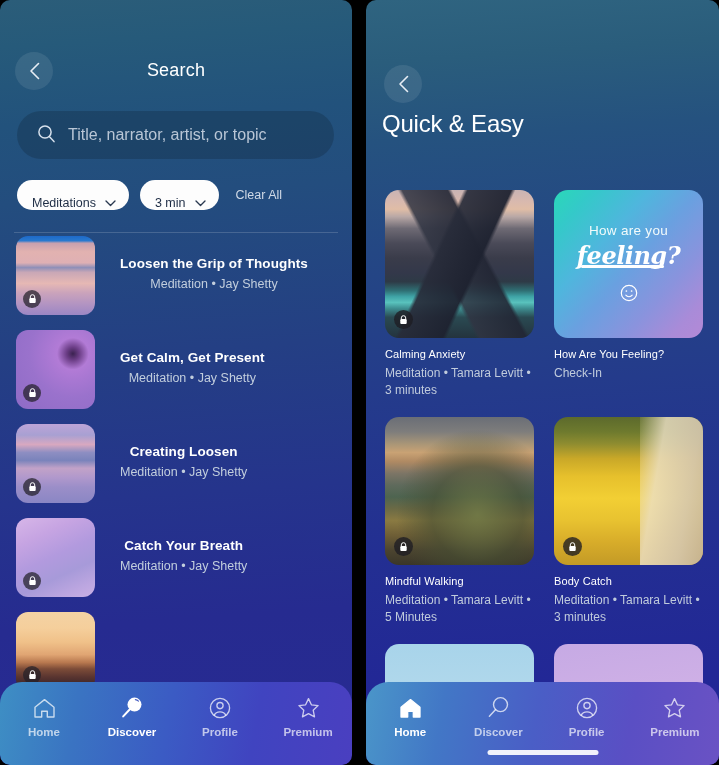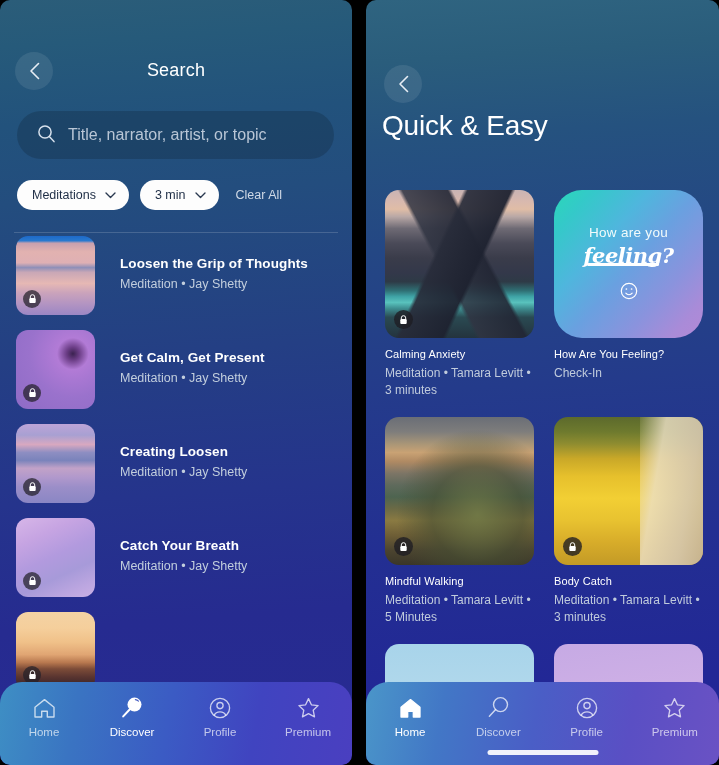--- a/index.html
+++ b/index.html
@@ -23,29 +23,29 @@
 
   .l-title{ position:absolute; left:0; top:60px; width:352px; text-align:center;
     font-size:18px; color:#ffffff; font-weight:400; letter-spacing:.2px; }
 
   .search-box{ position:absolute; left:17px; top:111px; width:317px; height:48px;
     border-radius:24px; background:rgba(0,0,0,0.16); display:flex; align-items:center; padding-left:20px; cursor:text; }
   .search-ph{ font-size:16px; color:#b9c6d6; margin-left:12px; font-weight:400; }
 
   .chips{ position:absolute; left:17px; top:180px; display:flex; align-items:center; gap:11px; }
   .chip{ height:30px; border-radius:15px; background:#fdfdfd; color:#1d2c44;
-    display:flex; align-items:center; gap:9px; padding:0 13px 0 15px; font-size:12.5px; cursor:pointer; white-space:nowrap; }
+    display:flex; align-items:flex-end; gap:9px; padding:0 13px 0 15px; font-size:12.5px; cursor:pointer; white-space:nowrap; }
   .chip .cv{ display:block; }
   .clear-all{ font-size:12.5px; color:#cfd9e6; cursor:pointer; margin-left:6px; }
 
   .divider{ position:absolute; left:14px; top:232px; width:324px; height:1px; background:rgba(255,255,255,0.16); }
 
   
   .list{ position:absolute; left:16px; top:236px; width:325px; }
-  .row{ display:flex; align-items:flex-start; height:94px; cursor:pointer; }
+  .row{ display:flex; align-items:flex-start; height:94px; cursor:pointer;text-align:center; }
   .thumb{ position:relative; width:79px; height:79px; border-radius:12px; flex:0 0 79px; overflow:hidden; }
   .row-txt{ margin-left:25px; padding-top:20px; }
   .row-title{ font-size:13.5px; font-weight:bold; color:#ffffff; letter-spacing:.1px; }
   .row-sub{ font-size:12.5px; color:#c2cedd; margin-top:6px; font-weight:400; }
 
   .lock{ position:absolute; left:7px; bottom:7px; width:18px; height:18px; border-radius:50%;
     background:rgba(35,32,40,0.72); display:flex; align-items:center; justify-content:center; }
 
   
   .art-sunset-strip{ background:
@@ -58,71 +58,71 @@
       linear-gradient(180deg,#bda4d8 0%,#a8a0d2 14%,#d8a8c0 26%,#8e8ec2 36%,#7a83bb 46%,
       #c2a2c8 56%,#b098cc 68%,#9b8ec8 80%,#8a86c4 100%); }
   .art-lav{ background:
       linear-gradient(155deg,#d7b6e8 0%,#c6a4e2 25%,#b29ade 48%,#a79ad9 68%,#bca6e0 86%,#c9b0e4 100%); }
   .art-commute{ background:
       linear-gradient(180deg,#f3d2a4 0%,#f5cf9c 20%,#f0c189 38%,#e0a573 54%,#b8784f 64%,
       #7d4c38 72%,#5a3530 82%,#3e2629 92%,#2e1f26 100%); }
 
   
   .r-back{ left:384px; top:65px; }
-  .r-title{ position:absolute; left:382px; top:110px; font-size:28px; color:#ffffff;
+  .r-title{ position:absolute; left:382px; top:110px; font-size:24px; color:#ffffff;
     font-weight:400; letter-spacing:-.2px; }
 
   
   .grid{ position:absolute; left:385px; top:190px; width:318px;
     display:grid; grid-template-columns:149px 149px; column-gap:20px; row-gap:19px; }
   .card{ cursor:pointer; }
   .card-img{ position:relative; width:149px; height:148px; border-radius:14px; overflow:hidden; }
   .card-title{ font-size:11px; font-weight:normal; color:#ffffff; margin-top:10px; letter-spacing:.1px; }
   .card-sub{ font-size:12px; color:#c0cbdc; margin-top:5px; line-height:1.38; font-weight:400; }
 
   .art-mountain{ background:
       linear-gradient(180deg,#c9b4b4 0%,#d9b9ae 8%,#e0bda6 13%,#b9a8a6 18%,
       #6e6a74 26%,#4a4a58 36%,#3a3c4a 46%,#33384a 56%,#2e3a46 62%,
       #2f6f74 68%,#3fa3a6 72%,#59c2bd 76%,#3e8e90 80%,#2a4a52 86%,#24333e 100%); }
   .art-mountain::before{ content:""; position:absolute; inset:0;
     background:
       linear-gradient(115deg, transparent 36%, rgba(40,44,58,.92) 38%, rgba(30,34,48,.95) 58%, transparent 60%),
       linear-gradient(62deg, transparent 40%, rgba(48,52,66,.85) 42%, rgba(34,38,52,.9) 62%, transparent 64%); }
-  .art-feeling{ background:linear-gradient(132deg,#2ad8b8 0%,#34c9c9 14%,#4fb6dd 34%,#6aa0e0 52%,#8a93dd 72%,#a98bd8 88%,#b489d6 100%);border-radius:28px; }
+  .art-feeling{ background:linear-gradient(132deg,#2ad8b8 0%,#34c9c9 14%,#4fb6dd 34%,#6aa0e0 52%,#8a93dd 72%,#a98bd8 88%,#b489d6 100%); }
   .art-walk{ background:
       linear-gradient(180deg,#6a6e76 0%,#7e7d7c 10%,#a89577 18%,#c9a274 24%,#b08a63 30%,
       #7d7566 38%,#5f6a5c 46%,#4e6450 54%,#6b6a45 62%,#8a7a42 70%,#6e5e36 80%,#4c4430 90%,#3a3628 100%); }
   .art-walk::before{ content:""; position:absolute; inset:0;
       background:radial-gradient(ellipse at 62% 66%, rgba(110,120,70,.85) 0%, rgba(70,78,50,.6) 35%, transparent 62%); }
   .art-body{ background:
       linear-gradient(180deg,#5c6a2c 0%,#6e7a2e 10%,#8e8c30 18%,#c9a828 28%,#e6c02c 40%,
       #f2cf34 55%,#e8c230 70%,#d8ad2a 84%,#c39a26 100%); }
   .art-body::after{ content:""; position:absolute; right:0; top:0; width:42%; height:100%;
       background:linear-gradient(100deg, rgba(255,245,210,.1) 0%, rgba(236,224,198,.82) 30%, rgba(214,200,176,.9) 70%, rgba(198,182,158,.85) 100%); }
   .art-pale-blue{ background:linear-gradient(180deg,#a8d4ea 0%,#b3d9ec 40%,#bfe0f0 100%); }
   .art-pink-lav{ background:linear-gradient(170deg,#c6aae4 0%,#cfb0e6 40%,#e3bcdc 70%,#f3cfd6 100%); }
 
   .card-lock{ position:absolute; left:9px; bottom:9px; width:19px; height:19px; border-radius:50%;
     background:rgba(30,28,34,0.78); display:flex; align-items:center; justify-content:center; }
 
   .feel-inner{ position:absolute; inset:0; display:flex; flex-direction:column;
     align-items:center; justify-content:center; gap:4px; }
   .feel-l1{ font-size:13.5px; color:#f2fbfb; letter-spacing:.3px; }
-  .feel-l2{ font-size:21px; color:#ffffff; font-style:italic; font-weight:bold;
+  .feel-l2{ font-size:24px; color:#ffffff; font-style:italic; font-weight:bold;
     font-family:"DejaVu Serif", serif; letter-spacing:-.5px; position:relative; margin-top:-1px; }
   .feel-l2::after{ content:""; position:absolute; left:4%; right:16%; bottom:2px; height:2.5px;
     background:#ffffff; border-radius:2px; }
   .feel-face{ margin-top:10px; }
 
   
   .nav{ position:absolute; bottom:0; height:83px; border-radius:22px 22px 10px 10px;
     display:flex; align-items:flex-start; padding-top:13px; }
   .nav-left{ left:0; width:352px; background:linear-gradient(100deg,#3e8fc4 0%,#3a74c2 22%,#3b5bc4 48%,#4044c0 72%,#4a3fc0 100%); }
   .nav-right{ left:366px; width:353px; background:linear-gradient(100deg,#4a96c9 0%,#4277c6 22%,#4a5ec6 48%,#5a4fc4 74%,#6a52c4 100%); }
-  .nav-item{ flex:1; display:flex; flex-direction:column; align-items:center; gap:7px; cursor:pointer; }
+  .nav-item{ flex:1; display:flex; flex-direction:column; align-items:center; gap:7px; cursor:pointer;font-weight:bold; }
   .nav-lbl{ font-size:11.5px; color:rgba(255,255,255,0.68); }
   .nav-item.active .nav-lbl{ color:#ffffff; }
   .nav-ico{ height:24px; display:flex; align-items:flex-end; }
 
   .home-indicator{ position:absolute; left:50%; transform:translateX(-50%); bottom:10px;
     width:111px; height:5px; border-radius:3px; background:rgba(255,255,255,0.92); }
 </style>
 </head>
 <body>
 

